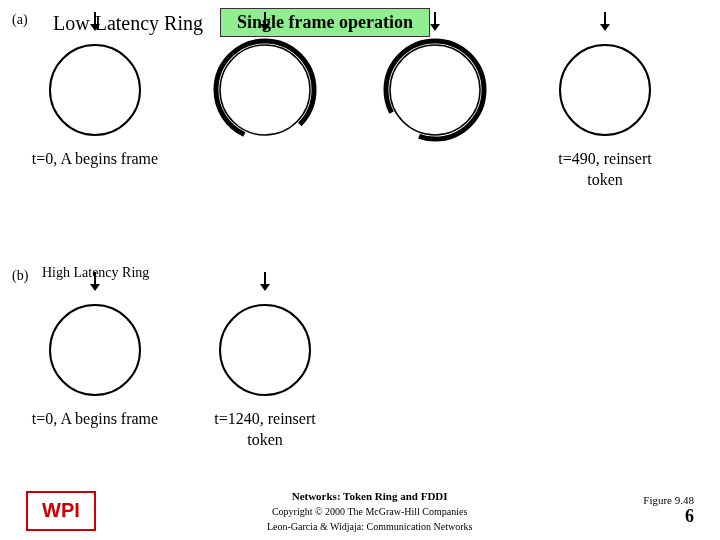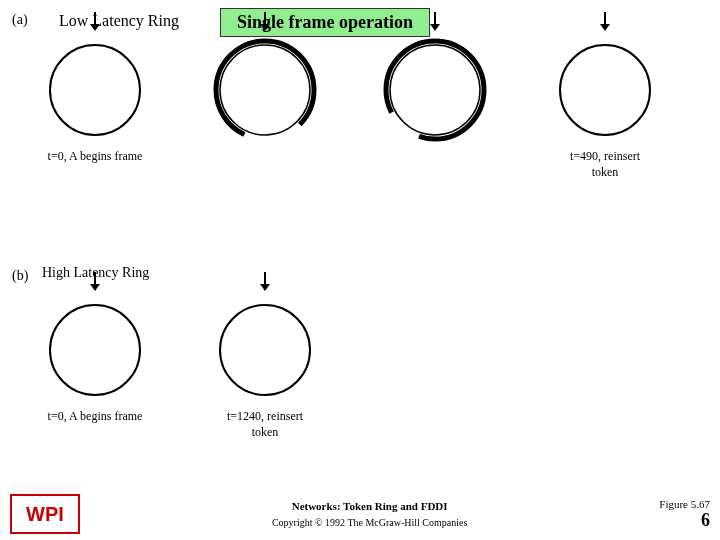--- a/index.html
+++ b/index.html
@@ -86,35 +86,35 @@
       margin-top: 2px;
     }
 
     .ring-container svg {
       width: 110px;
       height: 110px;
     }
 
     
     .ring-caption {
-      font-size: 12px;
+      font-size: 16px;
       text-align: center;
       margin-top: 4px;
       line-height: 1.3;
     }
 
     
     .bottom-bar {
       position: absolute;
       bottom: 6px;
       left: 0;
       width: 720px;
       display: flex;
       align-items: center;
-      padding: 0 10px;
+      padding: 0 26px;
       gap: 10px;
     }
 
     .wpi-logo {
       width: 70px;
       height: 40px;
       border: 2px solid #cc0000;
       display: flex;
       align-items: center;
       justify-content: center;
@@ -148,22 +148,22 @@
     .label-b {
       position: absolute;
       top: 268px;
       left: 12px;
       font-size: 14px;
     }
 
     .low-latency-label {
       position: absolute;
       top: 12px;
-      left: 59px;
-      font-size: 16px;
+      left: 53px;
+      font-size: 20px;
     }
 
     .high-latency-label {
       position: absolute;
       top: 265px;
       left: 42px;
       font-size: 14px;
     }
   </style>
 </head>
@@ -267,19 +267,20 @@
     <div class="ring-caption">t=1240, reinsert<br>token</div>
   </div>
 </div>
 
 <div class="bottom-bar">
   <div class="wpi-logo">
     <span>WPI</span>
   </div>
   <div class="bottom-text">
     <div style="font-weight:bold; font-size:11px;">Networks: Token Ring and FDDI</div>
-    <div>Copyright © 1992 The McGraw-Hill Companies</div>
+    <div>Copyright © 2000 The McGraw-Hill Companies</div>
+    <div>Leon-Garcia &amp; Widjaja: Communication Networks</div>
   </div>
   <div class="bottom-right">
-    <div>Figure 5.67</div>
+    <div>Figure 9.48</div>
     <div style="font-size:18px; font-weight:bold;">6</div>
   </div>
 </div>
 
 </body></html>

